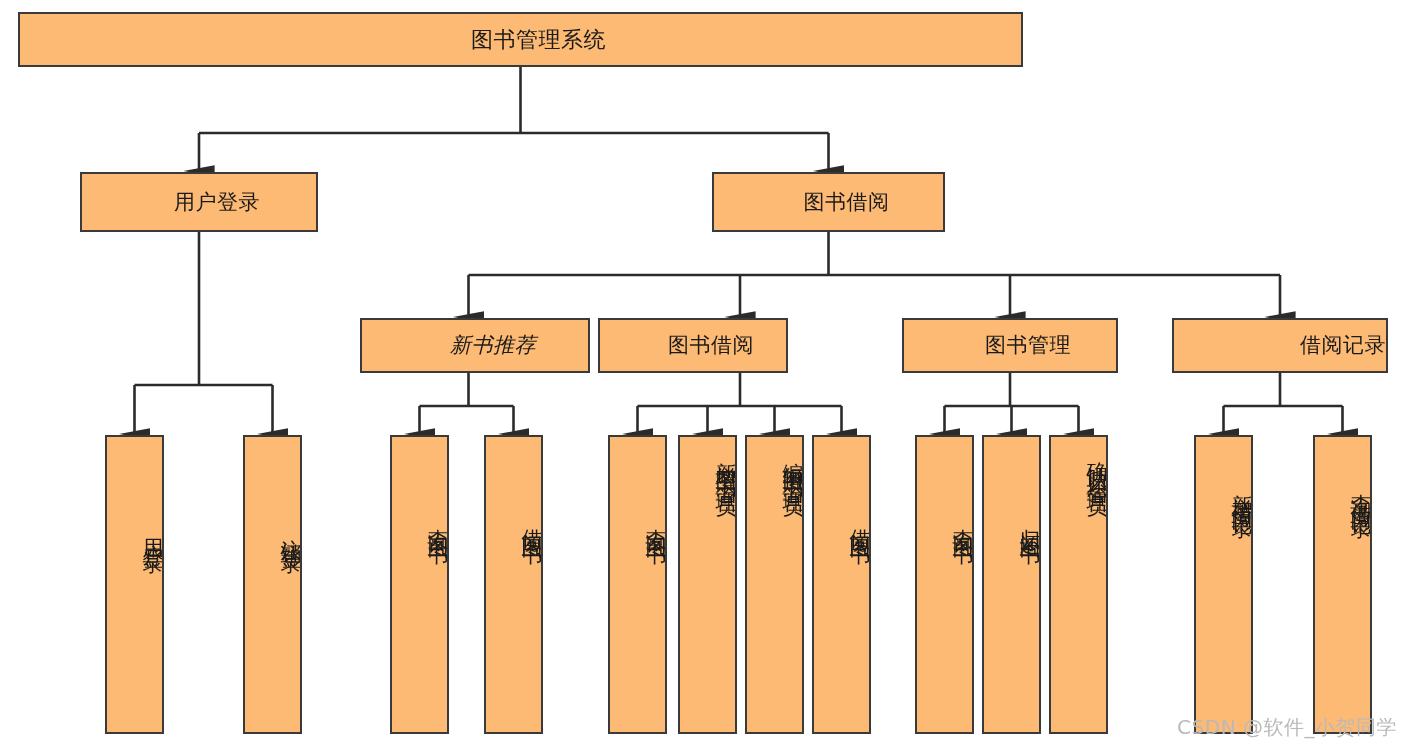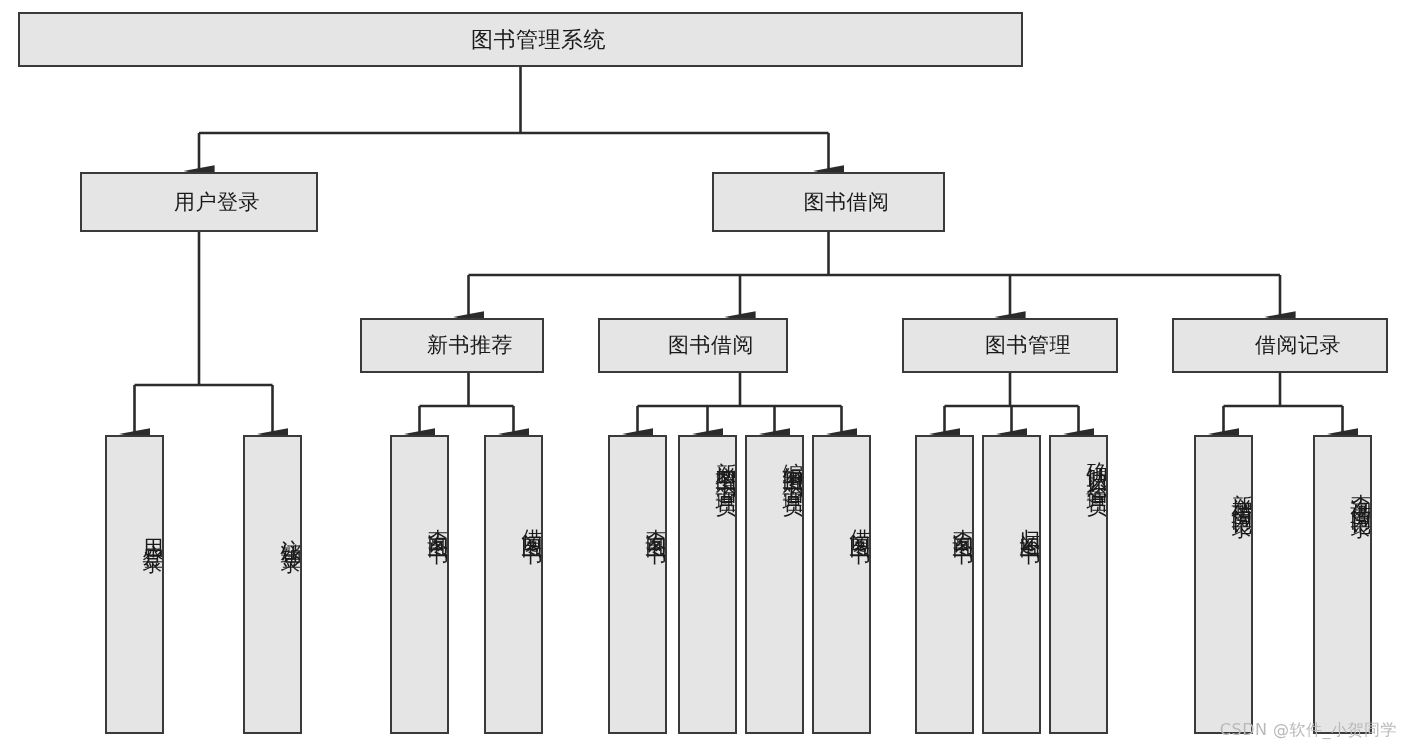--- a/index.html
+++ b/index.html
@@ -23,21 +23,21 @@
     position: absolute;
     left: 0;
     top: 0;
     width: 1405px;
     height: 747px;
     pointer-events: none;
   }
   .node {
     position: absolute;
     box-sizing: border-box;
-    background: #e5e5e5;
+    background: #fdba74;
     border: 2.5px solid #3a3a3a;
     display: flex;
     align-items: center;
     justify-content: center;
     overflow: hidden;
     padding-left: 36px;
   }
   .node-label {
     color: #1a1a1a;
     text-align: center;
@@ -61,21 +61,21 @@
     text-orientation: upright;
     font-size: 21px;
     line-height: 1;
     letter-spacing: 5px;
     white-space: nowrap;
   }
   .watermark {
     position: absolute;
     right: 8px;
     bottom: 6px;
-    font-size: 16px;
+    font-size: 20px;
     color: #b9b9b9;
     letter-spacing: 0.5px;
     white-space: nowrap;
     pointer-events: none;
   }
 </style>
 </head>
 <body>
 
 <div id="diagram-root">
@@ -126,30 +126,30 @@
   <div id="node-layer">
       <div class="node horiz root" style="left: 18px; top: 12px; width: 1005px; height: 55px;">
         <span class="node-label">图书管理系统</span>
       </div>
       <div class="node horiz" style="left: 80px; top: 172px; width: 238px; height: 60px;">
         <span class="node-label">用户登录</span>
       </div>
       <div class="node horiz" style="left: 712px; top: 172px; width: 233px; height: 60px;">
         <span class="node-label">图书借阅</span>
       </div>
-      <div class="node horiz" style="left: 360px; top: 318px; width: 184px; height: 55px;">
+      <div class="node horiz" style="left: 360px; top: 318px; width: 230px; height: 55px; font-style: italic;">
         <span class="node-label">新书推荐</span>
       </div>
       <div class="node horiz" style="left: 598px; top: 318px; width: 190px; height: 55px;">
         <span class="node-label">图书借阅</span>
       </div>
       <div class="node horiz" style="left: 902px; top: 318px; width: 216px; height: 55px;">
         <span class="node-label">图书管理</span>
       </div>
-      <div class="node horiz" style="left: 1172px; top: 318px; width: 216px; height: 55px;">
+      <div class="node horiz" style="left: 1172px; top: 318px; width: 216px; height: 55px; justify-content: flex-end;">
         <span class="node-label">借阅记录</span>
       </div>
       <div class="node vert" style="left: 105px; top: 435px; width: 59px; height: 299px;">
         <span class="node-label" style="margin-top: 85px;">用户登录</span>
       </div>
       <div class="node vert" style="left: 243px; top: 435px; width: 59px; height: 299px;">
         <span class="node-label" style="margin-top: 85px;">注销登录</span>
       </div>
       <div class="node vert" style="left: 390px; top: 435px; width: 59px; height: 299px;">
         <span class="node-label" style="margin-top: 75px;">查询图书</span>

